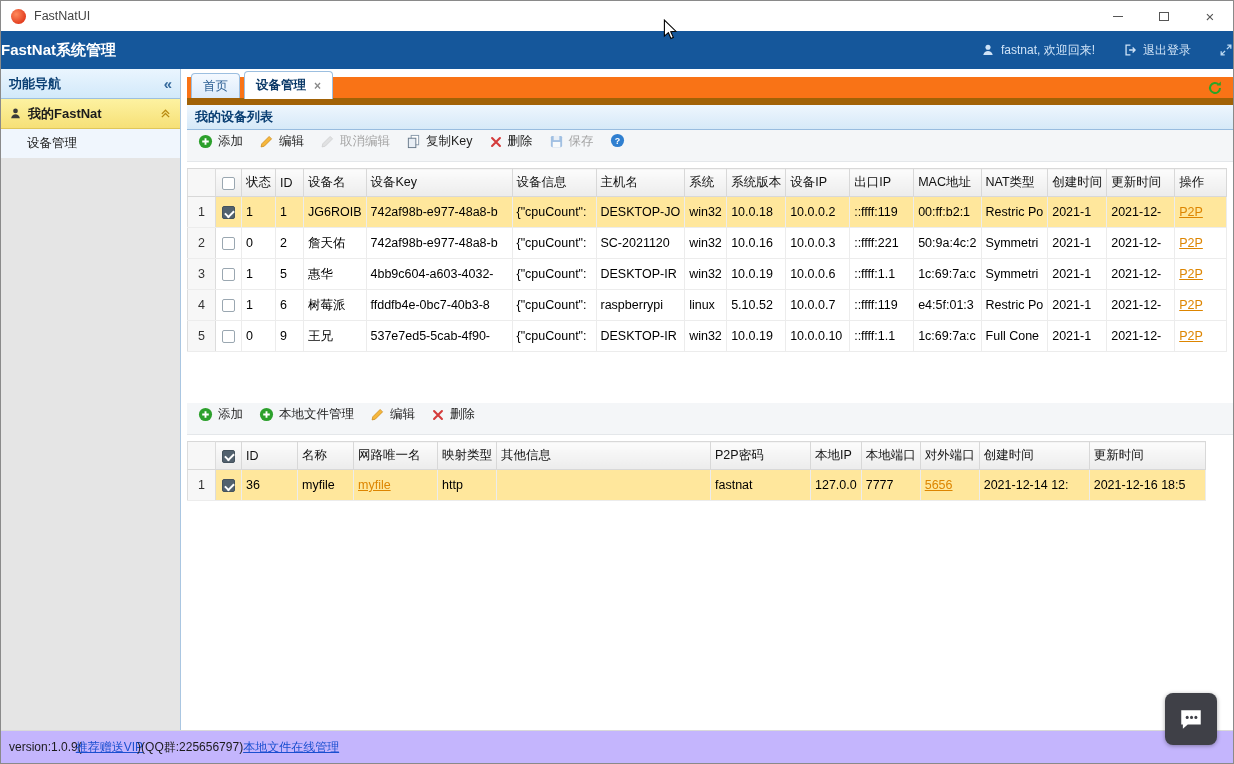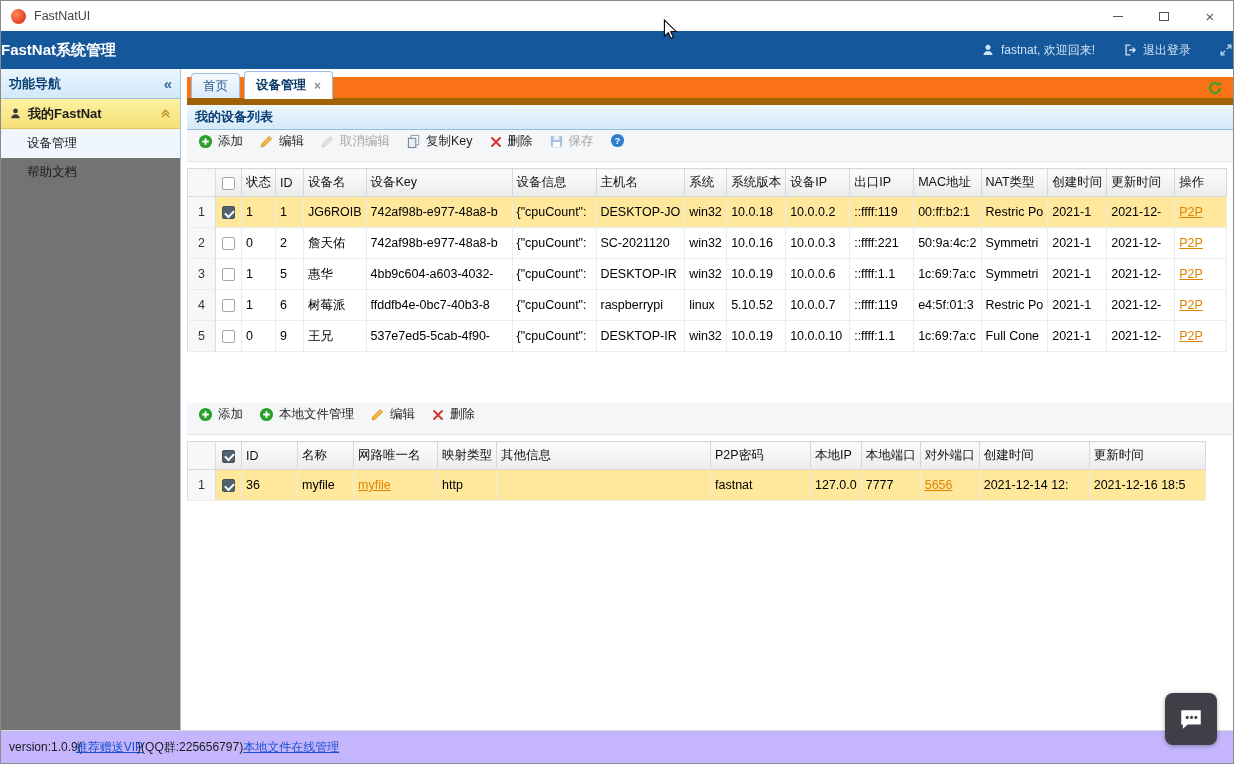--- a/index.html
+++ b/index.html
@@ -18,21 +18,21 @@
   .glyph-close{font-size:15px;line-height:1}
 
   
   .appheader{flex:0 0 38px;background:var(--header-blue,#15579b);display:flex;align-items:center;padding:0 0}
   .brand{color:#fff;font-size:15px;font-weight:bold}
   .hdr-right{margin-left:auto;display:flex;align-items:center;gap:28px;color:#cfe3f7;font-size:12px}
   .hdr-item{display:flex;align-items:center;gap:6px;cursor:pointer}
 
   
   .content{flex:1;display:flex;min-height:0}
-  .sidebar{width:180px;flex:0 0 180px;border-right:1px solid #aac6e1;display:flex;flex-direction:column;background:#737373}
+  .sidebar{width:180px;flex:0 0 180px;border-right:1px solid #aac6e1;display:flex;flex-direction:column;background:#e5e5e5}
   .side-hd{height:30px;flex:0 0 30px;background:linear-gradient(#eaf5fe,#d2e9fa);border-bottom:1px solid #9dc0de;display:flex;align-items:center;padding:0 8px;color:var(--panel-title,#0a3f73);font-weight:bold;font-size:13px}
   .side-collapse{margin-left:auto;color:#34699c;font-size:15px;cursor:pointer;line-height:1}
   .acc-hd{height:30px;flex:0 0 30px;background:linear-gradient(#fdf2a1,#f6e077);border-bottom:1px solid #e0c75a;display:flex;align-items:center;gap:6px;padding:0 8px;font-weight:bold;font-size:13px;color:#1c1c1c;cursor:pointer}
   .acc-up{margin-left:auto;display:flex}
   .nav-item{height:29px;display:flex;align-items:center;padding-left:26px;font-size:12.5px;color:#1a1a1a;cursor:pointer}
   .nav-item.sel{background:#f0f6fd}
 
   .main{flex:1;display:flex;flex-direction:column;background:#fff;padding:8px 0 0 6px;min-width:0}
   .tabstrip{flex:0 0 28px;height:28px;background:#f97316;border-bottom:7px solid #a16207;display:flex;align-items:flex-end;padding-left:4px;position:relative}
   .tab{height:25px;display:flex;align-items:center;gap:6px;padding:0 11px;border:1px solid #9cbfe0;border-bottom:none;border-radius:4px 4px 0 0;background:linear-gradient(#f4f9ff,#dcebfa);margin-right:4px;font-size:12.5px;color:#2b5e92;cursor:pointer}
@@ -137,23 +137,20 @@
           </span>
         <span>我的FastNat</span>
         <span class="acc-up">
             <svg width="13" height="13" viewBox="0 0 16 16">
               <path d="M3.5 8.5L8 4l4.5 4.5M3.5 12.5L8 8l4.5 4.5" fill="none" stroke="#b98b12" stroke-width="1.6"></path>
             </svg>
           </span>
       </div>
       <div class="nav-item sel">
         <span>设备管理</span>
-      </div>
-      <div class="nav-item">
-        <span>帮助文档</span>
       </div>
     </div>
 
     <div class="main">
 
       <div class="tabstrip">
         <div class="tab">
           <span>首页</span>
         </div>
         <div class="tab active">

